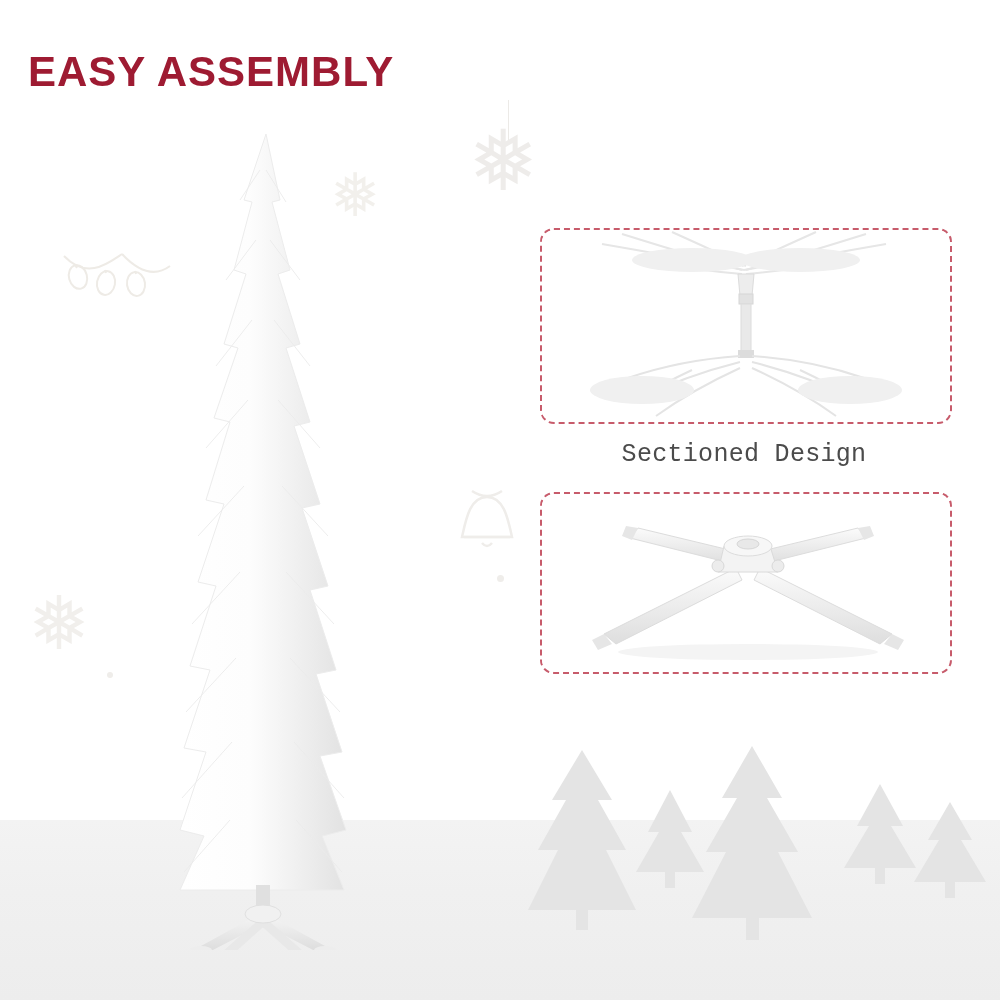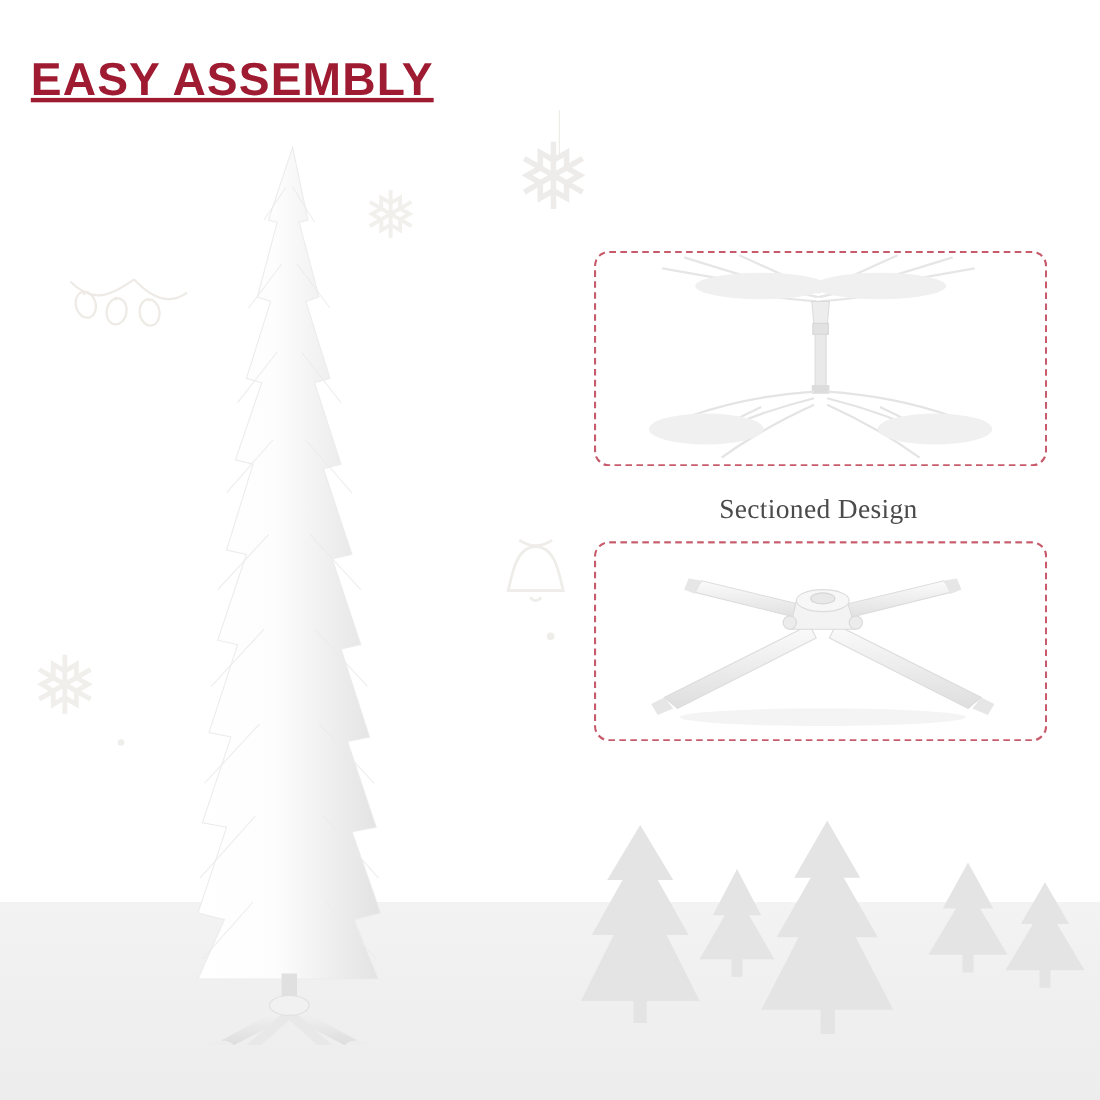--- a/index.html
+++ b/index.html
@@ -32,21 +32,20 @@
   .headline {
     position: absolute;
     left: 28px;
     top: 48px;
     font-size: 42px;
     font-weight: bold;
     letter-spacing: 1px;
     color: #9e1b32;
     font-family: "Liberation Sans", sans-serif;
     white-space: nowrap;
-    text-decoration: underline;
   }
 
   
   .deco {
     position: absolute;
     color: #f0eeea;
     pointer-events: none;
     user-select: none;
   }
   .snowflake-1 { left: 330px; top: 160px; font-size: 60px; color: #f2f0ec; }
@@ -98,23 +97,22 @@
   }
   .card-1 { left: 540px; top: 228px; width: 408px; height: 192px; }
   .card-2 { left: 540px; top: 492px; width: 408px; height: 178px; }
   .card-inner { position: absolute; inset: 0; overflow: hidden; border-radius: 12px; }
   .caption {
     position: absolute;
     width: 412px;
     text-align: center;
     font-size: 25px;
     color: #4b4b4b;
-    font-family: Liberation Serif, serif;
+    font-family: Liberation Mono, monospace;
     letter-spacing: 0.3px;
-    margin-top: 10px;
   }
   .caption-1 { left: 538px; top: 440px; }
   .caption-2 { left: 538px; top: 692px; }
 </style>
 </head>
 <body>
 
 <div class="canvas">
 
   <div class="floor"></div>

